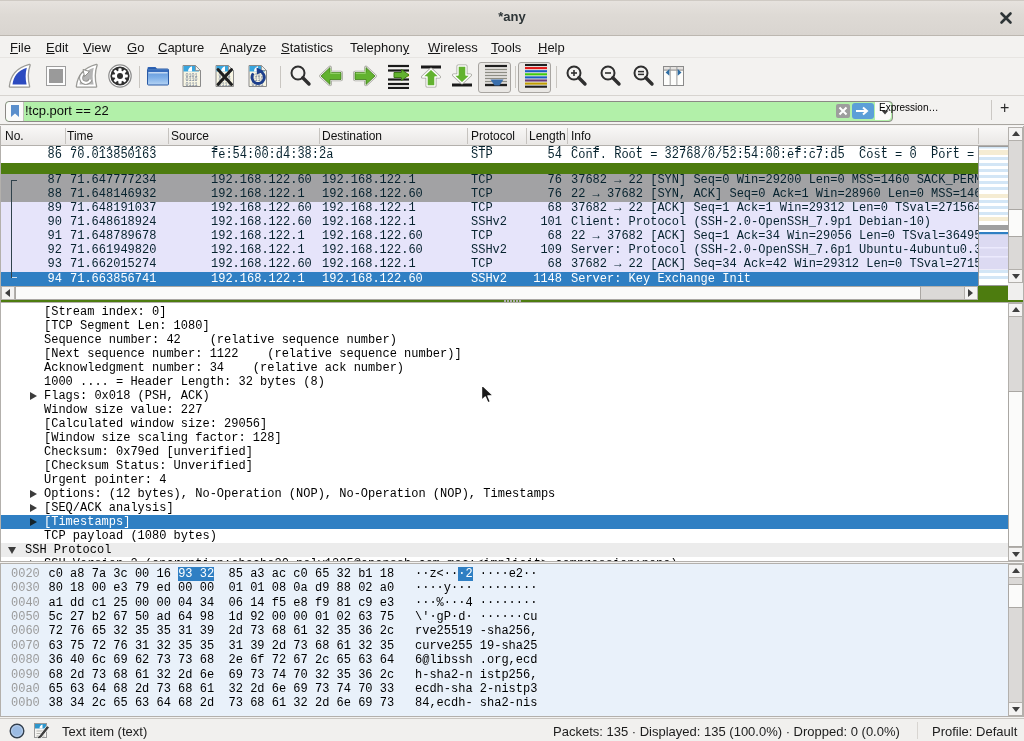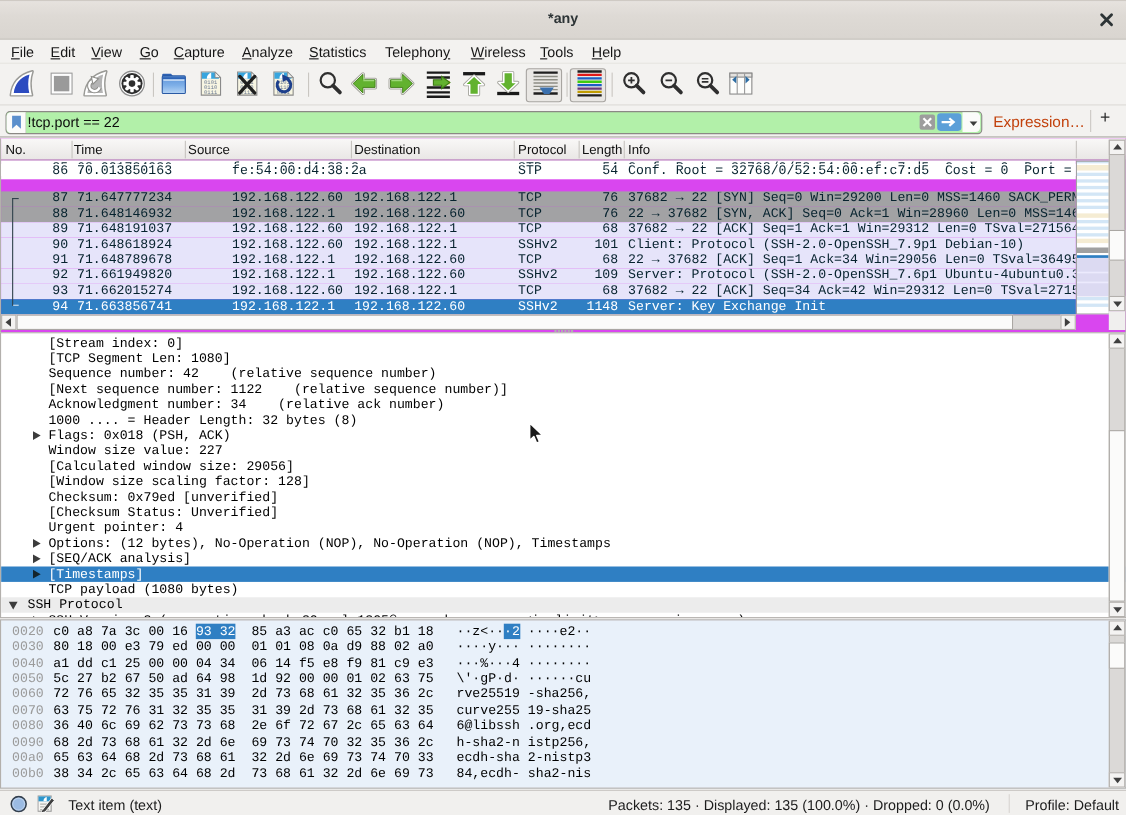--- a/index.html
+++ b/index.html
@@ -24,25 +24,25 @@
 #filterbar{left:0;top:96px;width:1024px;height:29px;background:#f3f2f0;
   border-bottom:1px solid #a9a6a1;box-sizing:border-box;}
 #ffield{left:5px;top:5px;width:886px;height:19px;background:#b2f0a9;
   border:1px solid #8b8885;border-radius:4px;}
 #fbook{left:0px;top:0px;width:17px;height:19px;background:#fbfbfa;border-right:1px solid #c4c1bd;
   border-radius:4px 0 0 4px;}
 #ftext{left:19px;top:1px;font-size:13px;color:#0c0c0c;}
 #fx{left:830px;top:2px;width:14px;height:14px;background:#9d9d9d;border-radius:2px;}
 #fgo{left:846px;top:1px;width:22px;height:16px;background:#5c9fd8;border-radius:3px;}
 #fdd{left:869px;top:0px;width:16px;height:18px;background:#fbfbfa;border-radius:0 4px 4px 0;}
-#fexpr{left:903px;top:6px;font-size:14px;color:#c2410c;}
+#fexpr{left:879px;top:6px;font-size:10px;color:#000000;}
 #fsep{left:991px;top:4px;width:1px;height:20px;background:#cbc8c4;}
 #fplus{left:1000px;top:3px;font-size:16px;color:#2a2a2a;}
 
-#plist{left:0;top:126px;width:1024px;height:224px;background:#d946ef;
+#plist{left:0;top:126px;width:1024px;height:224px;background:#4d7c0f;
   border-left:1px solid #b3b0ac;border-right:1px solid #b3b0ac;box-sizing:border-box;}
 #phead{left:0;top:0;width:1022px;height:20px;
   background:linear-gradient(#f9f8f7,#e9e7e5);border-bottom:1px solid #b3b0ac;box-sizing:border-box;
   font-size:12px;color:#111;}
 .hsep{position:absolute;top:2px;width:1px;height:16px;background:#c6c3bf;}
 .prow{position:absolute;left:0;width:977px;height:13.95px;font-size:12px;line-height:13.95px;
   white-space:pre;overflow:hidden;color:#06222e;}
 .pc{position:absolute;top:0;}
 .no{left:0;width:61px;text-align:right;}
 .tm{left:69px;} .src{left:170px;margin-left:40px;} .dst{left:321px;} .pro{left:470px;}

